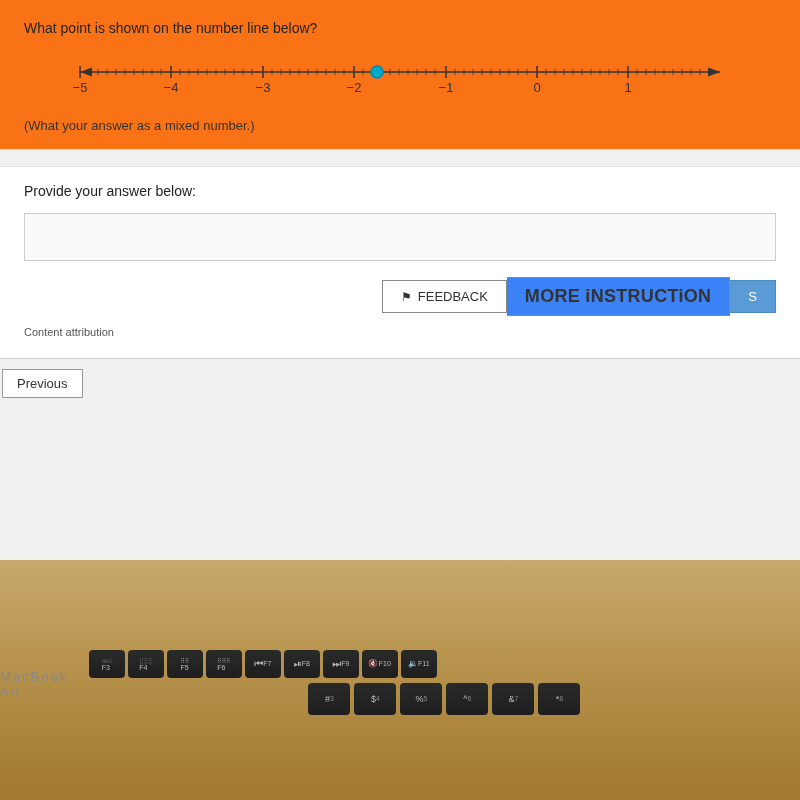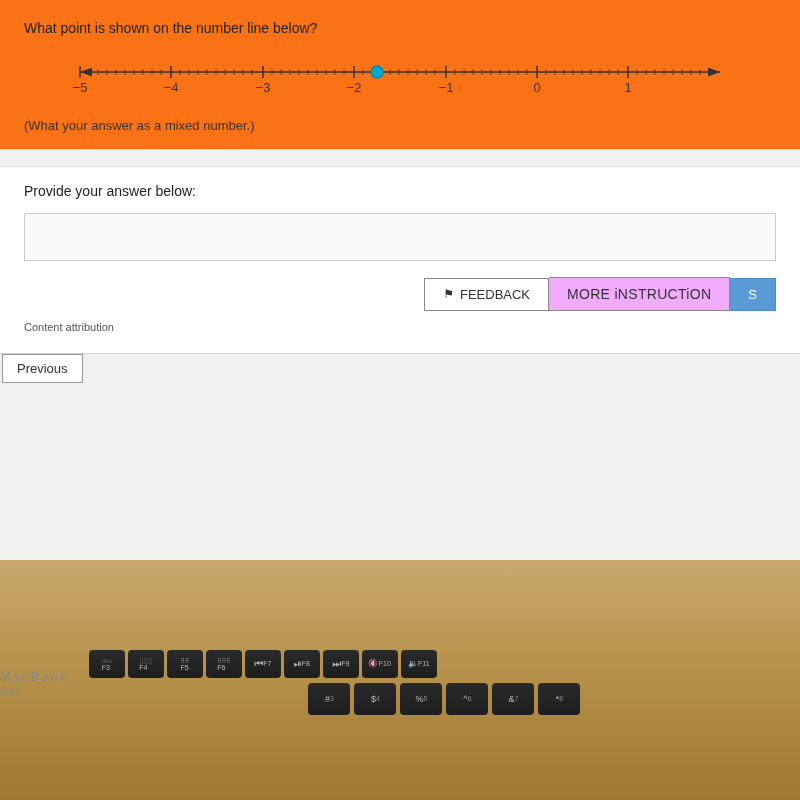--- a/index.html
+++ b/index.html
@@ -90,26 +90,26 @@
       padding: 8px 18px;
       font-size: 13px;
       cursor: pointer;
       display: flex;
       align-items: center;
       gap: 6px;
       color: #333;
     }
 
     .btn-more-instruction {
-      background: #f0abfc;
+      background: #3b82f6;
       border: 1px solid #888;
       border-left: none;
       padding: 8px 18px;
-      font-size: 14px;
-      font-weight: normal;
+      font-size: 18px;
+      font-weight: bold;
       cursor: pointer;
       color: #333;
       letter-spacing: 0.3px;
     }
 
     .btn-submit {
       background: #5b9bd5;
       border: 1px solid #4a8ac4;
       border-left: none;
       padding: 8px 18px;
@@ -120,21 +120,21 @@
 
     .content-attribution {
       font-size: 11px;
       color: #555;
       margin-top: 10px;
     }
 
     
     .navigation-bar {
       background: #f0f0f0;
-      padding: 0 0 10px 0;
+      padding: 10px 0 10px 0;
       border-top: 1px solid #d0d0d0;
     }
 
     .btn-previous {
       background: #ffffff;
       border: 1px solid #999;
       padding: 6px 14px;
       font-size: 13px;
       cursor: pointer;
       color: #333;

